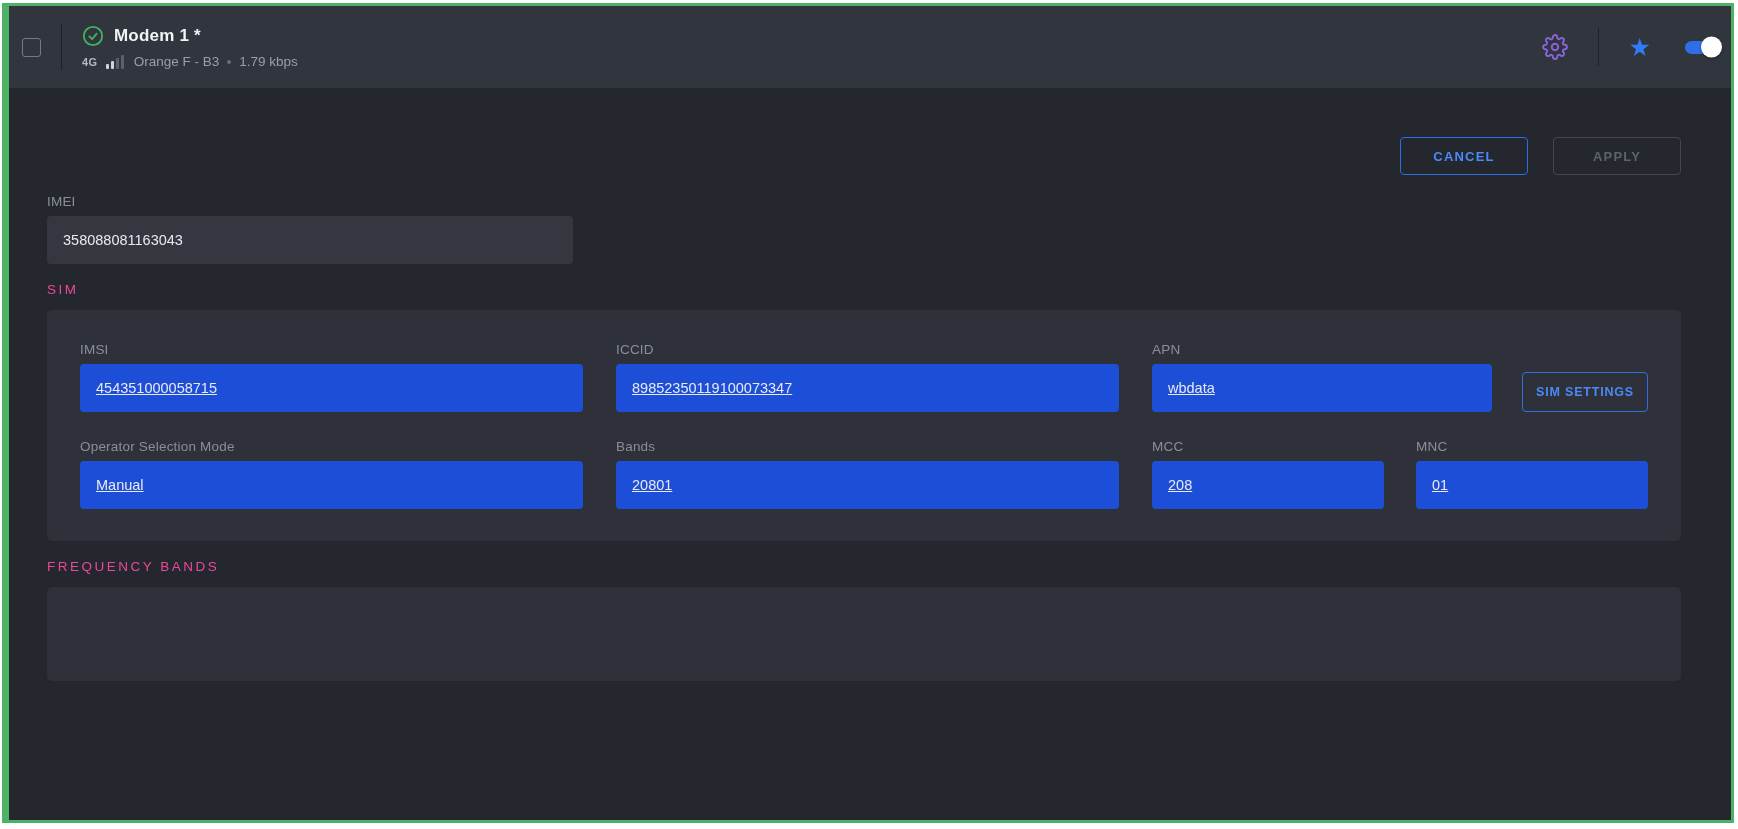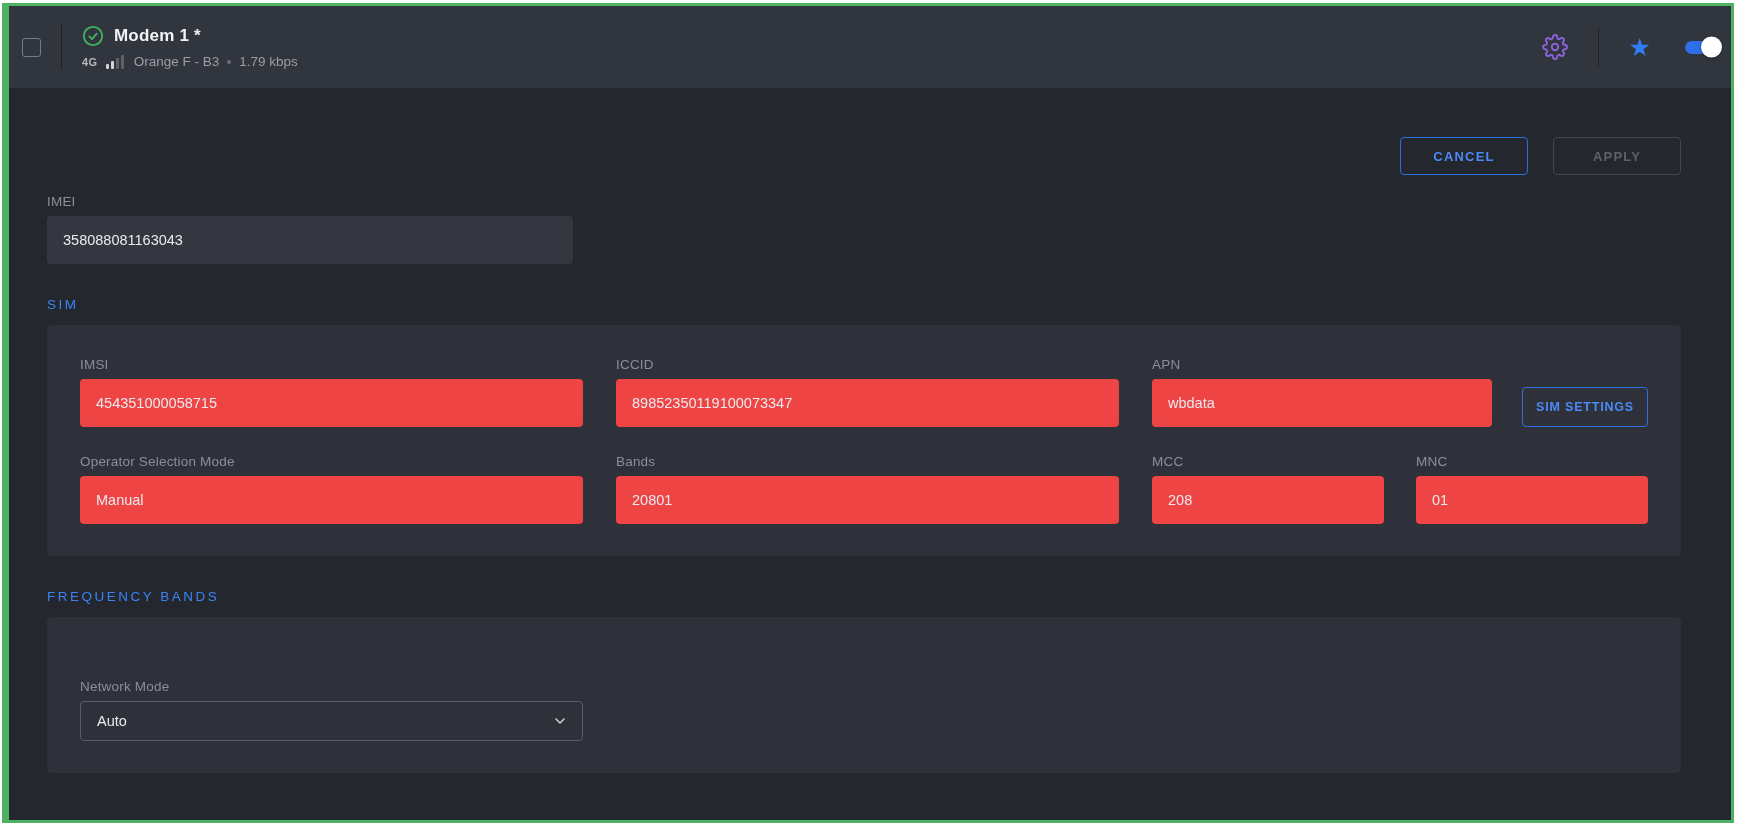--- a/index.html
+++ b/index.html
@@ -56,24 +56,24 @@
   .btn-cancel{border:1px solid #2e6fe0;color:#4b8af5;}
   .btn-apply{border:1px solid #43464e;color:#5d6169;}
   label.f-label{
     display:block;color:#8b8e98;font-size:13.5px;margin-bottom:7px;letter-spacing:.2px;
   }
   .t-input{
     display:block;height:48px;box-sizing:border-box;width:100%;
     background:#343740;border:none;border-radius:4px;color:#e9eaee;
     font-family:"Liberation Sans",sans-serif;font-size:14.5px;padding:0 16px;outline:none;
   }
-  .card .t-input{background:#ef4444;}
+  .card .t-input{background:#1d4ed8;text-decoration:underline;}
   .imei-block{margin-top:19px;width:526px;}
   .section-heading{
-    color:#3b82f6;font-size:13.5px;letter-spacing:2.5px;margin-top:33px;
+    color:#ec4899;font-size:13.5px;letter-spacing:2.5px;margin-top:18px;
   }
   .card{
     margin-top:13px;background:#2e3139;border-radius:5px;padding:32px 33px;
   }
   .f-row{display:flex;gap:33px;}
   .f-row + .f-row{margin-top:27px;}
   .col-a{width:503px;flex:none;}
   .col-b{width:503px;flex:none;}
   .col-c{width:496px;flex:none;display:flex;gap:30px;align-items:flex-end;}
   .col-c .grow{flex:1;min-width:0;}
@@ -201,28 +201,17 @@
             <input class="t-input" value="01" style="">
           </div>
         </div>
       </div>
     </section>
 
     <div class="section-heading">FREQUENCY BANDS</div>
 
     <section class="card">
       <div class="f-row dd-row">
-        <div class="col-a">
-          <label class="f-label">Network Mode</label>
-          <div class="select">
-            <span>Auto</span>
-            <span class="chev">
-              <svg viewBox="0 0 24 24" width="16" height="16" fill="none" stroke="#cfd2d8" stroke-width="2.2" stroke-linecap="round" stroke-linejoin="round">
-                  <polyline points="6 9 12 15 18 9"></polyline>
-                </svg>
-            </span>
-          </div>
-        </div>
       </div>
     </section>
 
   </main>
 </div>
 
 </body></html>

